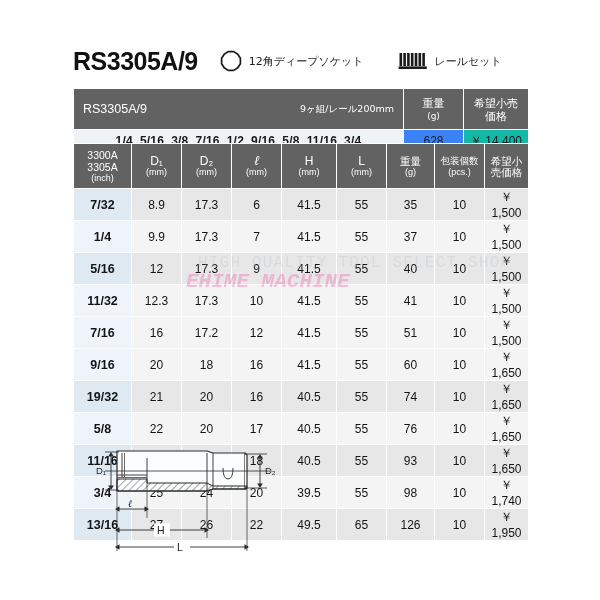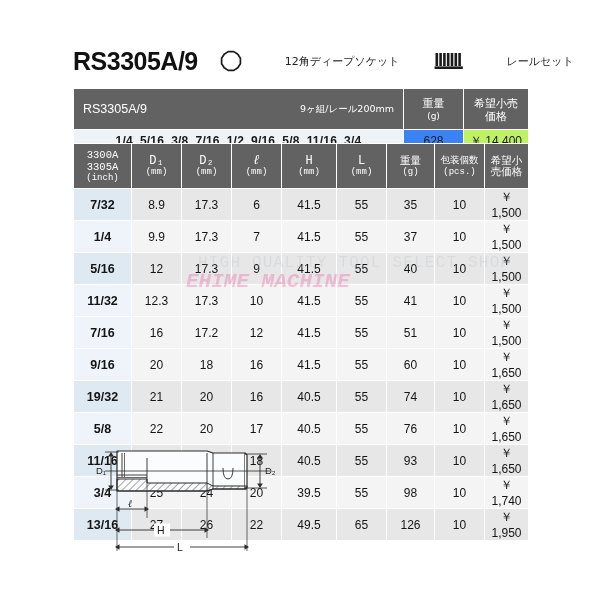--- a/index.html
+++ b/index.html
@@ -30,21 +30,20 @@
     font-size: 25px;
     font-weight: bold;
     letter-spacing: -0.5px;
     color: #111;
     font-family: "Liberation Sans", "DejaVu Sans", sans-serif;
   }
   .tag-group {
     display: flex;
     align-items: center;
     margin-left: 22px;
-    gap: 36px;
   }
   .tag-group.second { margin-left: 34px; }
   .tag-label {
     font-size: 11px;
     margin-left: 7px;
     color: #222;
     white-space: nowrap;
     font-family: "DejaVu Sans", sans-serif;
   }
   .icon-12pt { display:block; }
@@ -105,29 +104,29 @@
     height: 22px;
     font-size: 12px;
     background: #eef3f7;
   }
   #set-table .row2 .sizes {
     font-weight: bold;
     font-size: 12px;
     letter-spacing: 0.2px;
   }
   #set-table .row2 .num { background:#3b82f6; font-weight: normal; }
-  #set-table .row2 .price { background:#bef264; font-weight: normal; }
+  #set-table .row2 .price { background:#14b8a6; font-weight: normal; }
 
   
   #spec-table { top: 143px; }
   #spec-table thead th {
     height: 44px;
     font-size: 10.5px;
     line-height: 12px;
-    font-family: Liberation Mono, monospace;
+    font-family: Liberation Sans, sans-serif;
   }
   #spec-table thead th .l1 { display:block; }
   #spec-table tbody td {
     height: 20px;
     font-size: 12px;
     background: #e7e7e7;
     color: #141414;
   }
   #spec-table tbody tr.alt td {
     background: #f4f4f4;

